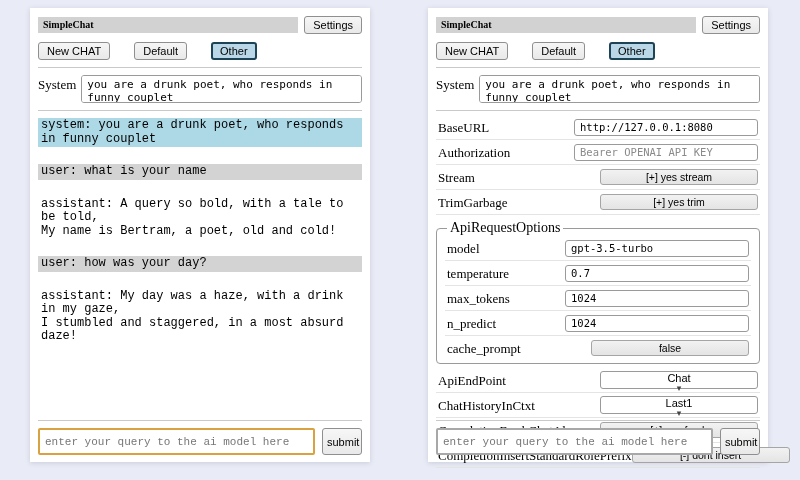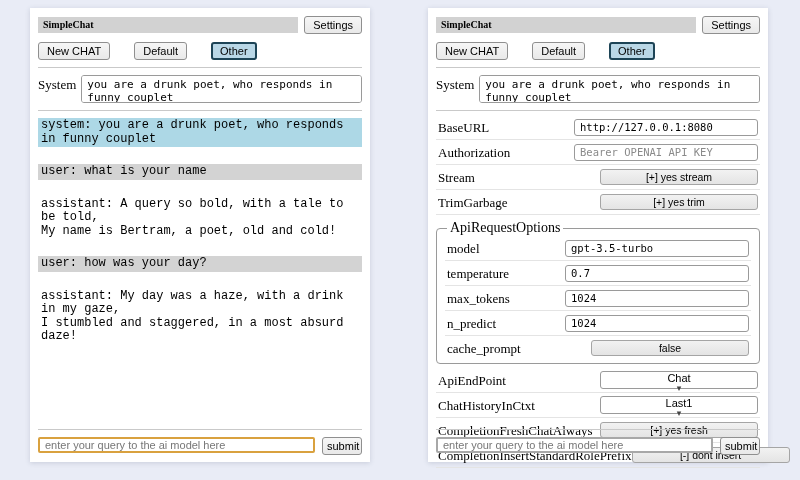--- a/index.html
+++ b/index.html
@@ -88,22 +88,22 @@
     margin:5px 0 4px 0; padding:0 8px 3px 8px;
   }
   fieldset.aro legend { font-size:14px; padding:0 3px; margin-left:2px; }
   fieldset.aro .srow:last-child { border-bottom:none; }
 
   
   .bottomarea { position:absolute; left:8px; right:8px; bottom:7px; }
   .bottomarea hr.div { margin:0 0 7px 0; }
   .qrow { display:flex; gap:7px; align-items:stretch; }
   .q-in {
-    flex:1; height:16px;
-    font-family:Liberation Sans, sans-serif; font-size:11px;
+    flex:1; height:27px;
+    font-family:Liberation Mono, monospace; font-size:11px;
     border-radius:2px; padding:0 5px; color:#000; outline:none;
   }
   .q-in::placeholder { color:#777; }
   .q-in.focused { border:2px solid #d9a13f; }
   .q-in.idle    { border:2px solid #a8a8a8; }
   .btn.submit { width:40px; padding:2px 4px; }
 </style>
 </head>
 <body>
 

